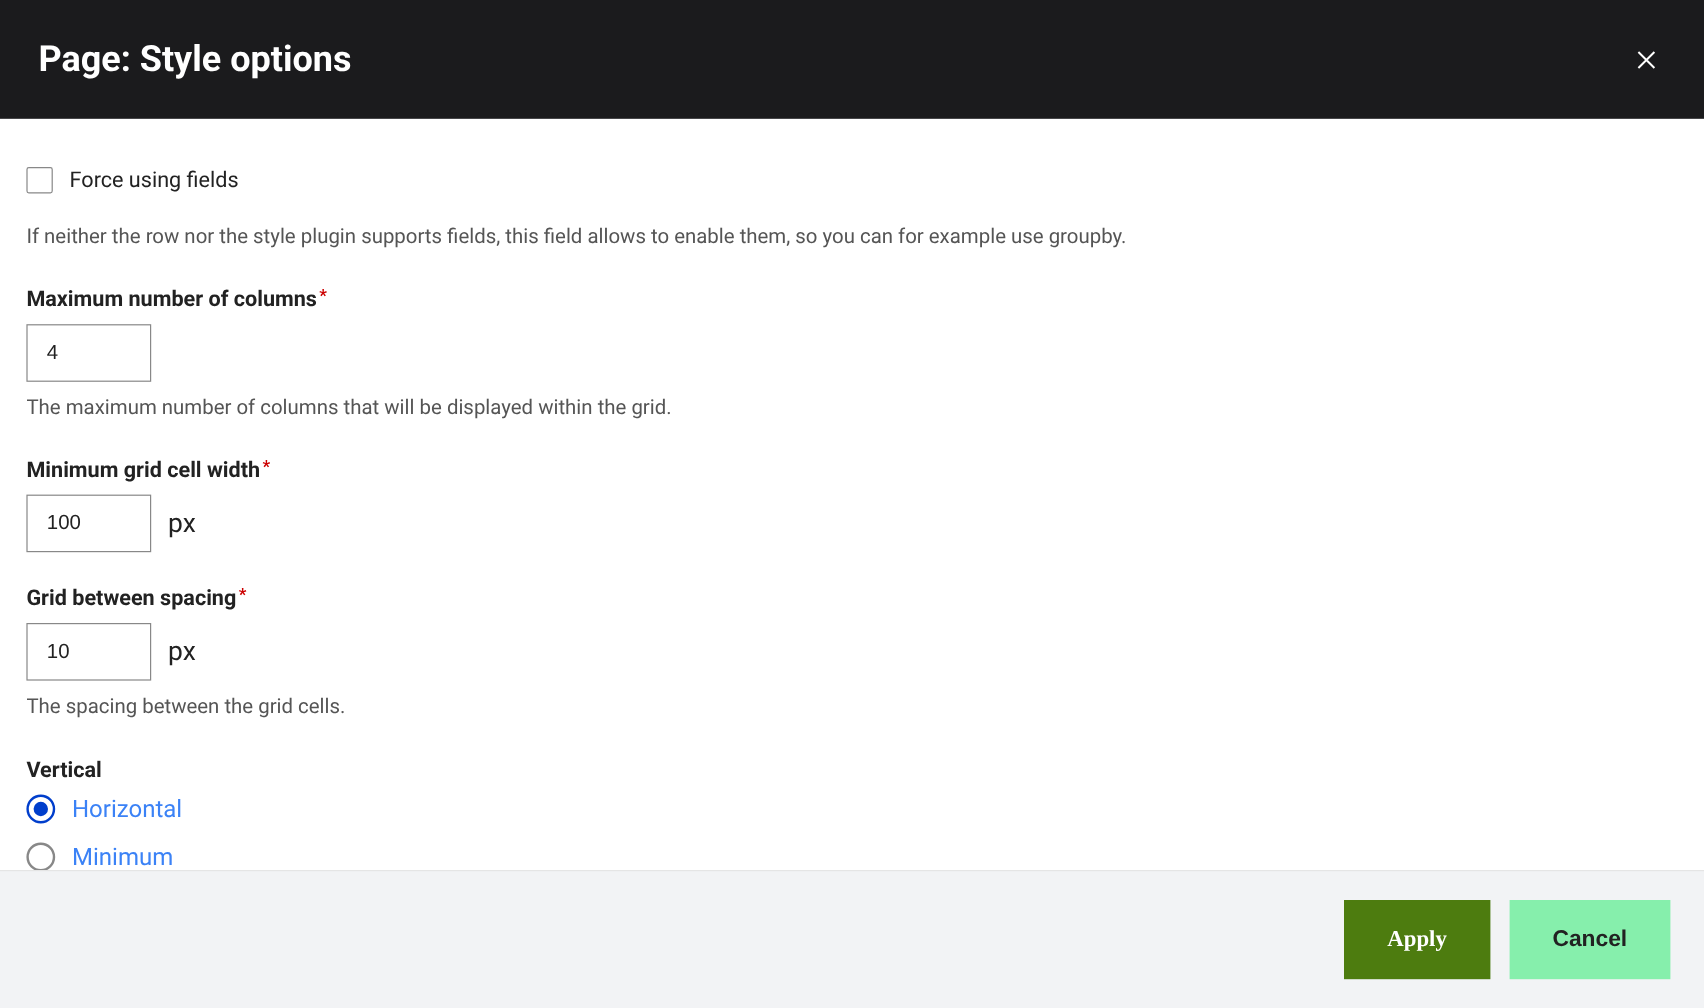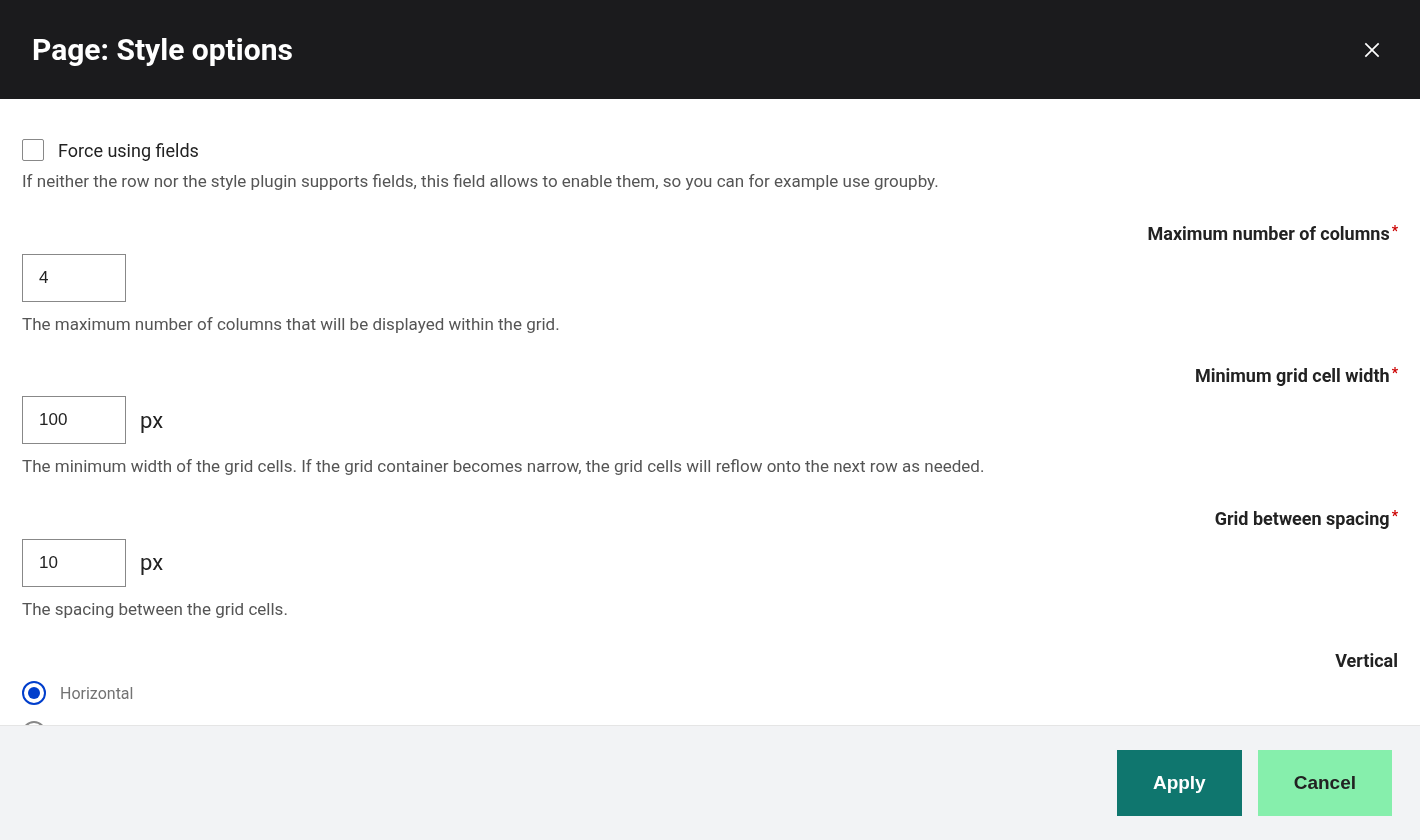--- a/index.html
+++ b/index.html
@@ -53,21 +53,21 @@
     padding: 40px 22px 30px 22px;
   }
 
   .form-item { margin-bottom: 28px; }
 
   
   .checkbox-row {
     display: flex;
     align-items: center;
     gap: 14px;
-    margin-bottom: 8px;
+    margin-bottom: 24px;
   }
   .checkbox-box {
     width: 22px;
     height: 22px;
     border: 1px solid #888;
     border-radius: 2px;
     background: #fff;
     cursor: pointer;
   }
   .checkbox-label { font-size: 18px; color: #222; }
@@ -79,21 +79,20 @@
     margin-top: 2px;
   }
 
   
   .field-label {
     font-size: 18px;
     font-weight: 700;
     color: #222;
     margin-bottom: 10px;
     display: block;
-    text-align: right;
   }
   .required-mark { color: #cc0000; font-weight: 700; margin-left: 2px; font-size: 14px; vertical-align: top; }
 
   
   .text-input {
     width: 104px;
     height: 48px;
     border: 1px solid #888;
     padding: 0 16px;
     font-size: 17px;
@@ -122,21 +121,21 @@
     justify-content: center;
     cursor: pointer;
   }
   .radio-outer.checked { border-color: #003ecc; }
   .radio-inner {
     width: 12px;
     height: 12px;
     border-radius: 50%;
     background: #003ecc;
   }
-  .radio-label { font-size: 16px; color: #737373; }
+  .radio-label { font-size: 20px; color: #3b82f6; }
 
   
   .modal-footer {
     flex: 0 0 auto;
     background: #f2f3f5;
     border-top: 1px solid #e5e5e5;
     padding: 24px 28px;
     display: flex;
     justify-content: flex-end;
     gap: 16px;
@@ -145,21 +144,21 @@
     height: 66px;
     padding: 0 36px;
     font-size: 19px;
     font-weight: 700;
     border: none;
     cursor: pointer;
     display: inline-flex;
     align-items: center;
     justify-content: center;
   }
-  .btn-primary { background: #0f766e; color: #fff; }
+  .btn-primary { background: #4d7c0f; color: #fff; font-family: Liberation Serif, serif; }
   .btn-secondary { background: #86efac; color: #222; }
 
   
   .modal-body-wrap::-webkit-scrollbar { width: 16px; }
   .modal-body-wrap::-webkit-scrollbar-track { background: #f0f0f0; }
   .modal-body-wrap::-webkit-scrollbar-thumb { background: #c2c2c2; }
   .modal-body-wrap::-webkit-scrollbar-button { background: #f0f0f0; height: 16px; }
 </style>
 </head>
 <body>
@@ -195,21 +194,20 @@
     </div>
 
     <div class="form-item">
       <label class="field-label">
         <span>Minimum grid cell width</span><span class="required-mark">*</span>
       </label>
       <div class="input-row">
         <input class="text-input" type="text" value="100" style="">
         <span class="suffix">px</span>
       </div>
-      <div class="description">The minimum width of the grid cells. If the grid container becomes narrow, the grid cells will reflow onto the next row as needed.</div>
     </div>
 
     <div class="form-item">
       <label class="field-label">
         <span>Grid between spacing</span><span class="required-mark">*</span>
       </label>
       <div class="input-row">
         <input class="text-input" type="text" value="10" style="">
         <span class="suffix">px</span>
       </div>

